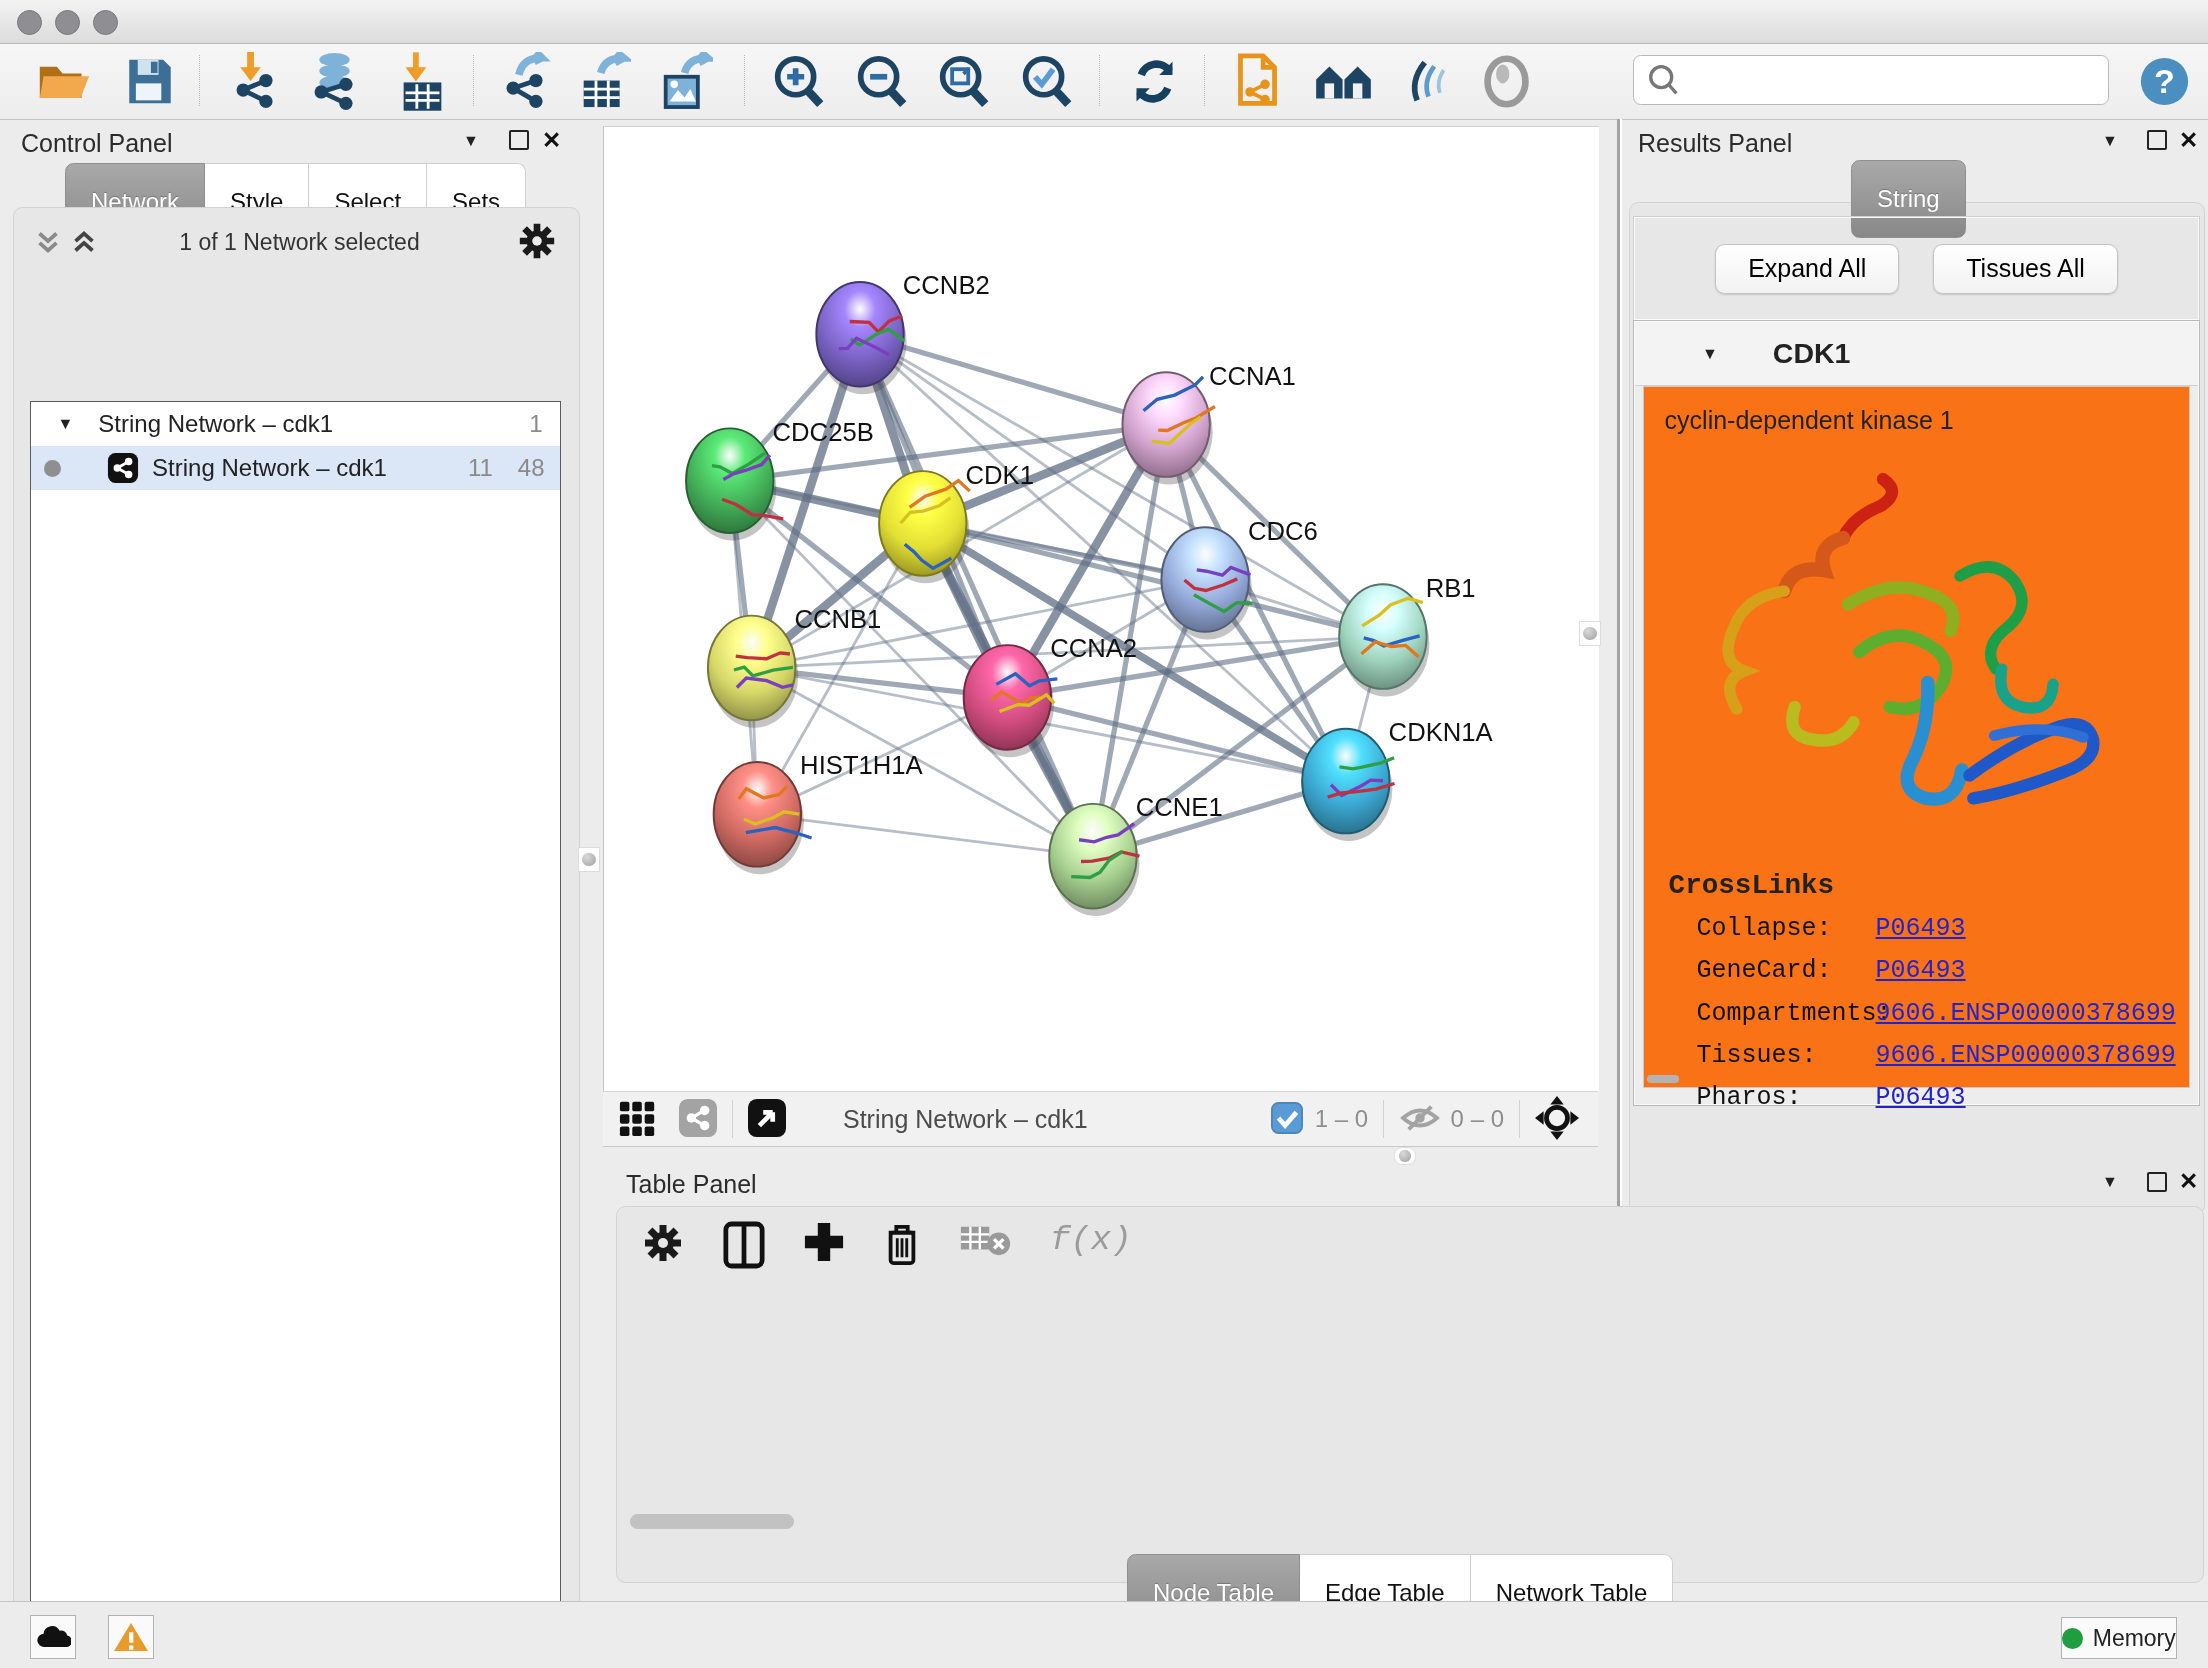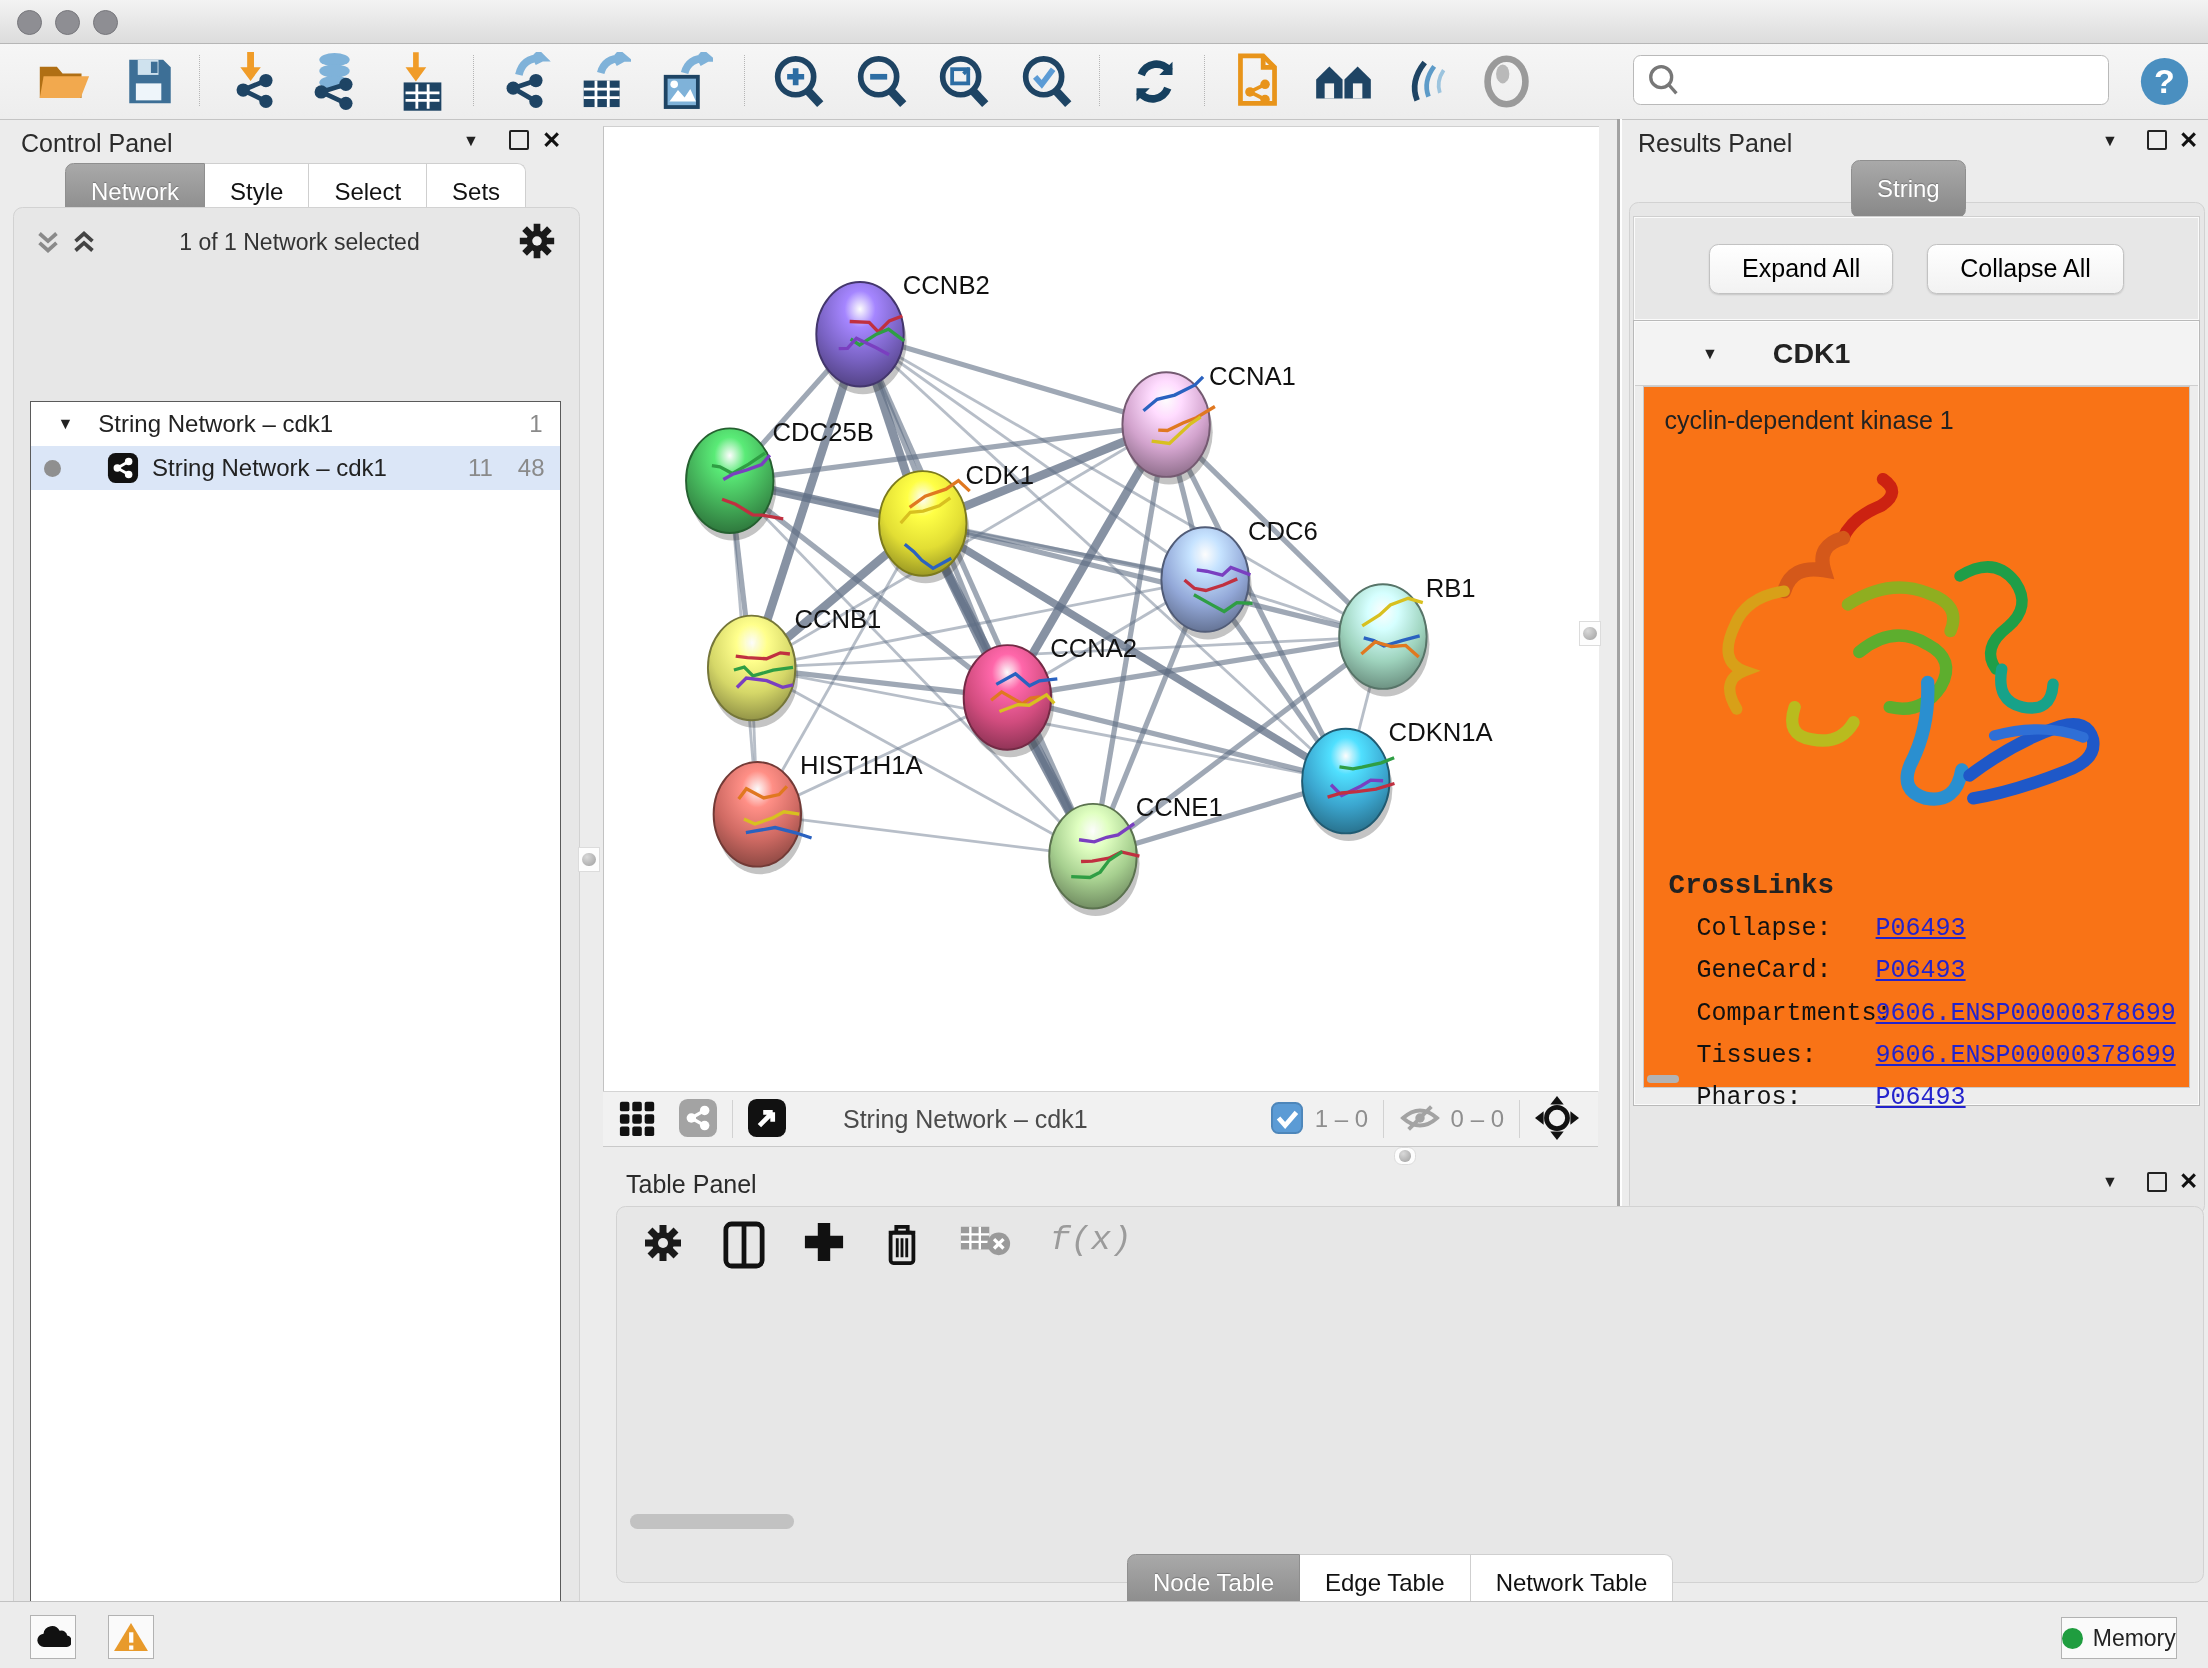--- a/index.html
+++ b/index.html
@@ -14,21 +14,21 @@
   
   #toolbar{left:0;top:44px;width:2208px;height:75px;background:linear-gradient(#f6f6f6,#ededed);
     border-bottom:1px solid #c4c4c4;}
   .tbtn{top:7.6px;height:59px;display:flex;align-items:center;justify-content:center;cursor:pointer;}
   .tsep{top:11.4px;width:0;height:51px;border-left:1.9px dotted #b5b5b5;}
   #searchbox{left:1633px;top:10.5px;width:474px;height:48px;background:#fff;border:1.9px solid #b9b9b9;
     border-radius:7.6px;display:flex;align-items:center;}
   #searchbox input{border:none;outline:none;font-size:23px;flex:1;background:transparent;height:38px;}
   
   .panel-title{font-size:25px;color:#2b2b2b;}
-  .seg-tab{display:inline-block;font-size:24px;padding:14px 25px;background:#fff;color:#111;
+  .seg-tab{display:inline-block;font-size:24px;padding:24px 25px;background:#fff;color:#111;
     border:1px solid #cfcfcf;border-left:none;cursor:pointer;}
   .seg-tab.first{border-left:1px solid #cfcfcf;border-radius:8.6px 0 0 8.6px;}
   .seg-tab.last{border-radius:0 8.6px 8.6px 0;}
   .seg-tab.only{border-radius:8.6px;border-left:1px solid #9a9a9a;}
   .seg-tab.sel{background:linear-gradient(#a9a9a9,#888);color:#fff;border-color:#8f8f8f;
     text-shadow:0 -1px 1px rgba(0,0,0,.25);}
   .roundbox{background:#e7e7e7;border:1px solid #d2d2d2;border-radius:9.5px;}
   
   #cp-list{left:29.5px;top:282px;width:529px;height:1294px;background:#fff;border:1.9px solid #5a5a5a;}
   .cp-row{height:44px;display:flex;align-items:center;font-size:24px;}
@@ -602,21 +602,21 @@
   <span class="abs tri" style="left:479px;top:13.3px">▼</span>
   <span class="abs boxglyph" style="left:524px;top:11.4px"></span>
   <span class="abs closex" style="left:556px;top:7.6px">✕</span>
   <div class="abs roundbox" style="left:5.7px;top:83px;width:574px;height:1011px"></div>
   <div class="abs" style="left:228px;top:41px">
     <span class="seg-tab only sel">String</span>
   </div>
 </div>
 <div id="rp-btnrow" class="abs">
   <button class="rp-btn">Expand All</button>
-  <button class="rp-btn">Collapse All</button>
+  <button class="rp-btn">Tissues All</button>
 </div>
 <div id="rp-box" class="abs">
   <div id="rp-gene-hdr">
     <span class="tri" style="margin-left:67px">▼</span>
     <span style="margin-left:55px;font-size:28.5px;font-weight:bold">CDK1</span>
   </div>
   <div id="rp-inner">
     <div style="font-size:25px;margin:19px 0 0 21px">cyclin-dependent kinase 1</div>
     
     <svg width="447" height="399" style="margin:27px 0 0 44px" viewBox="0 0 470 420">

